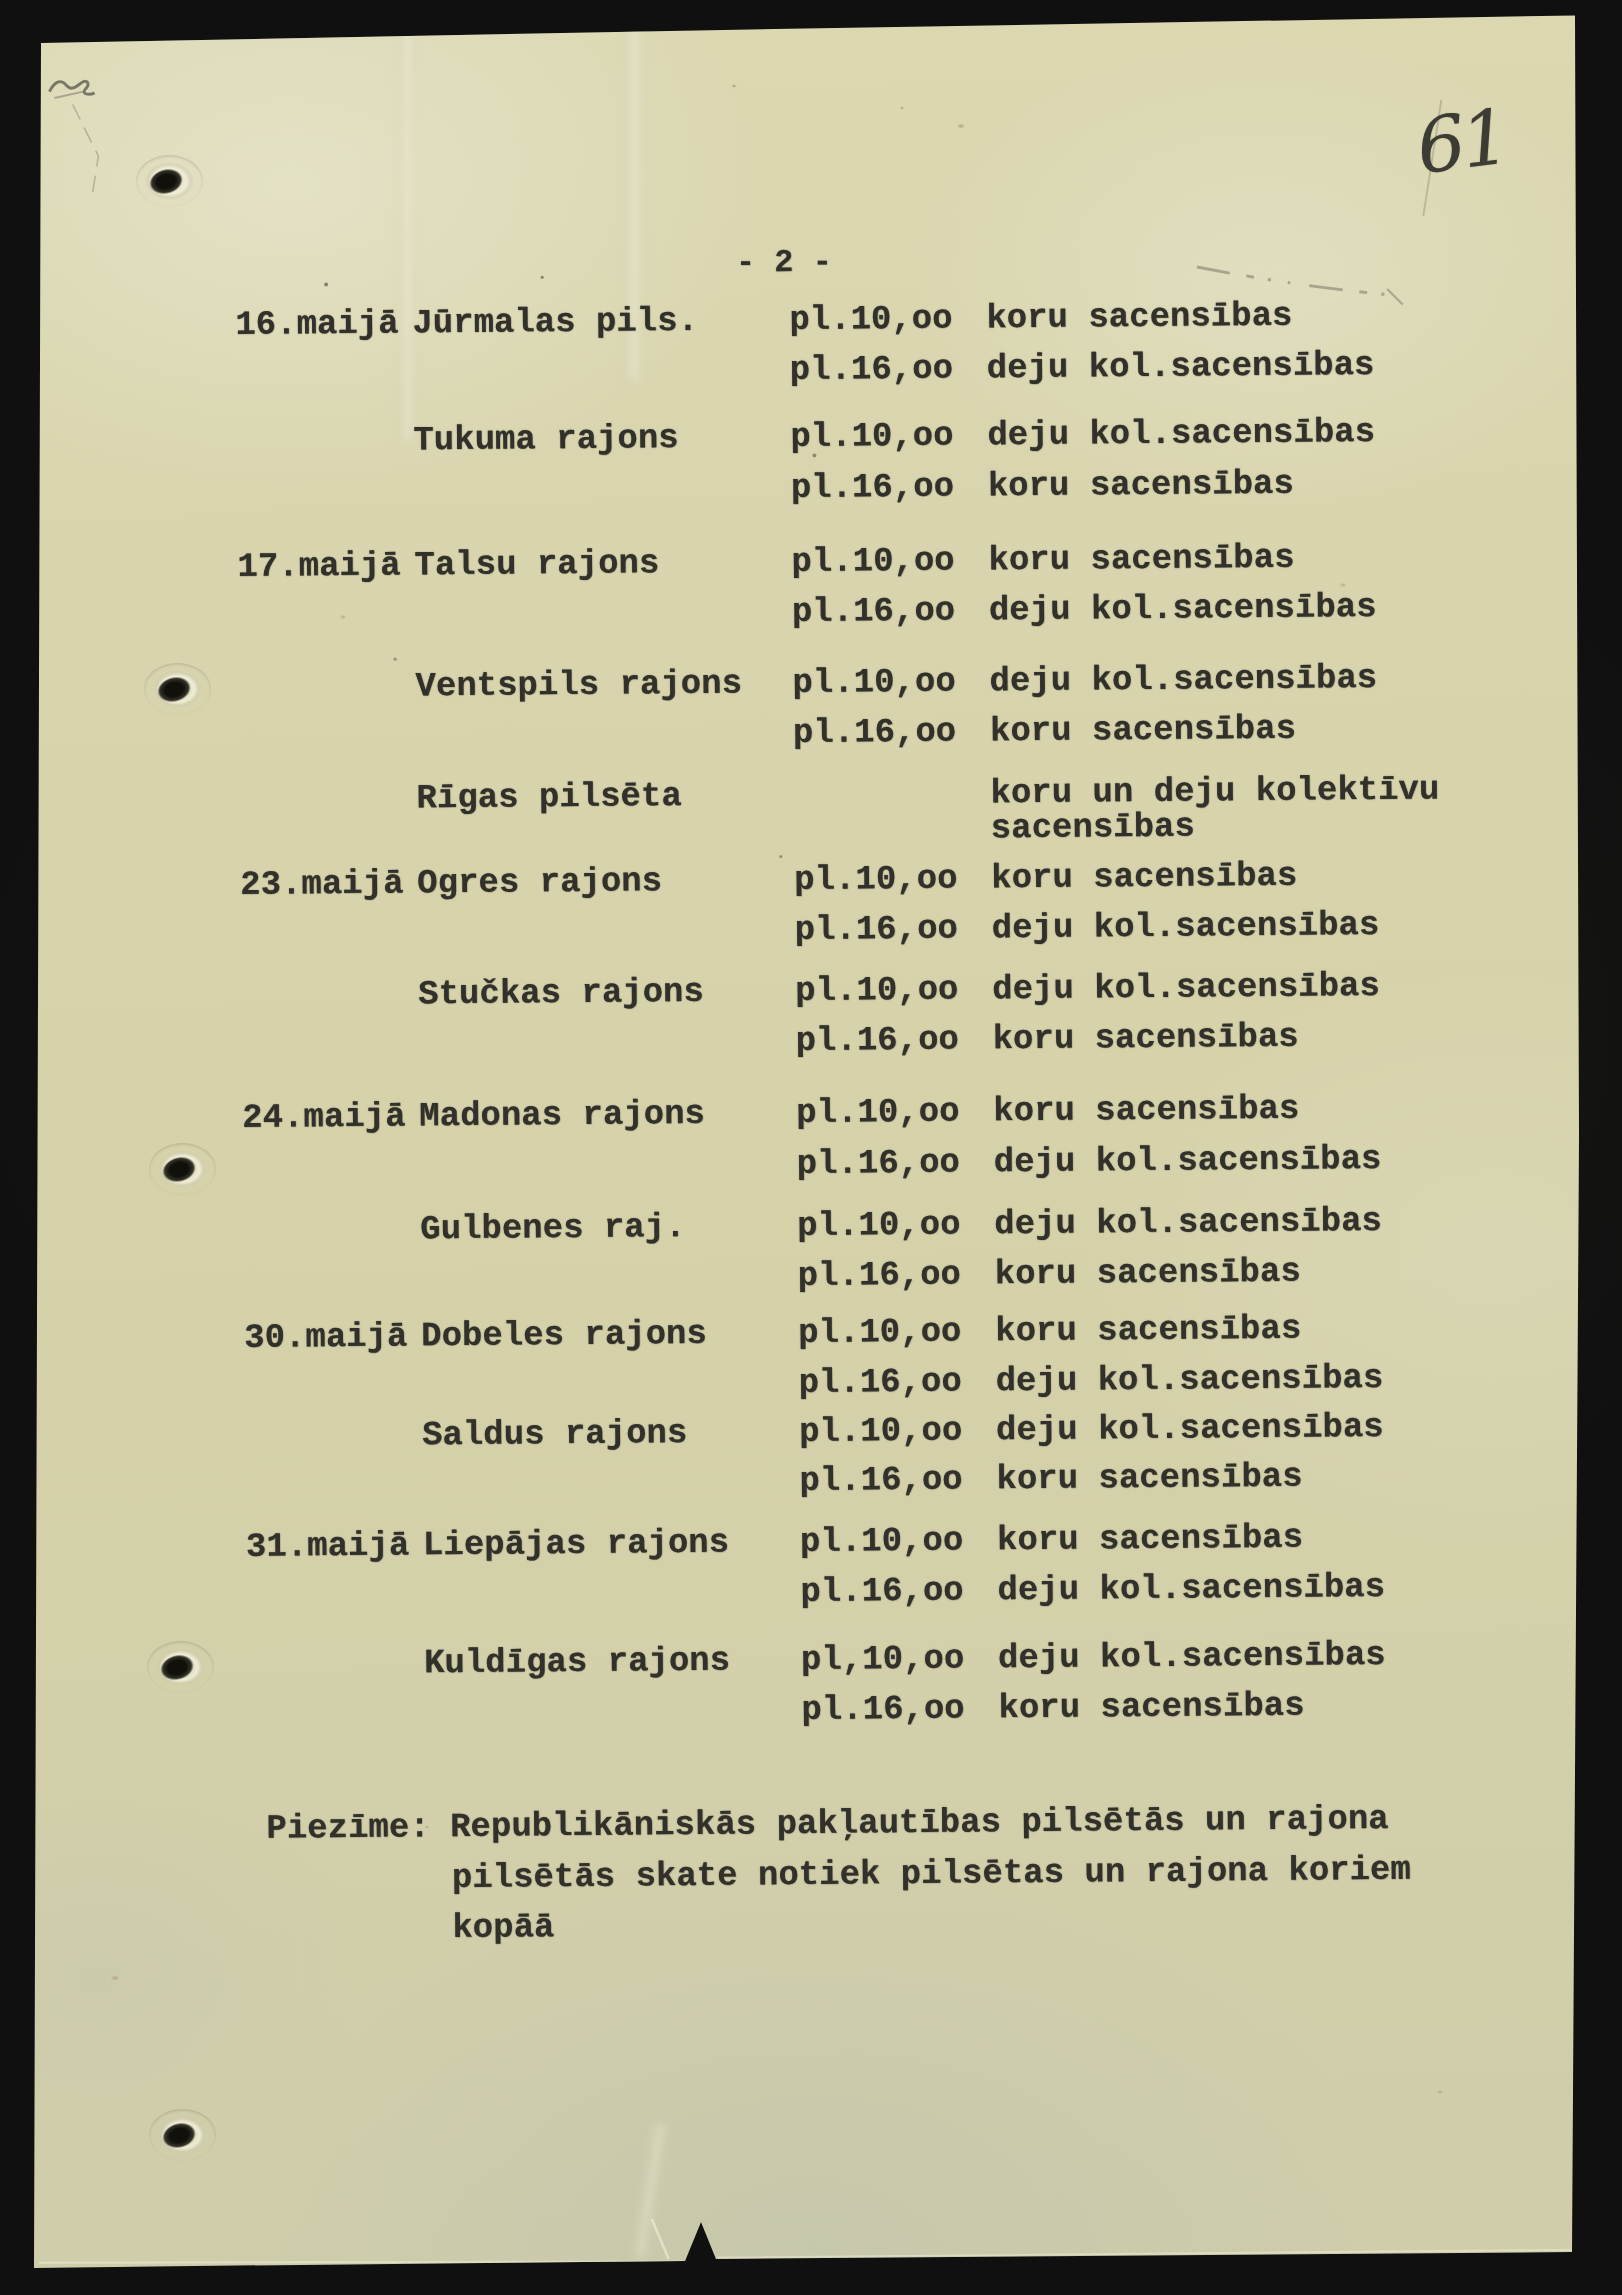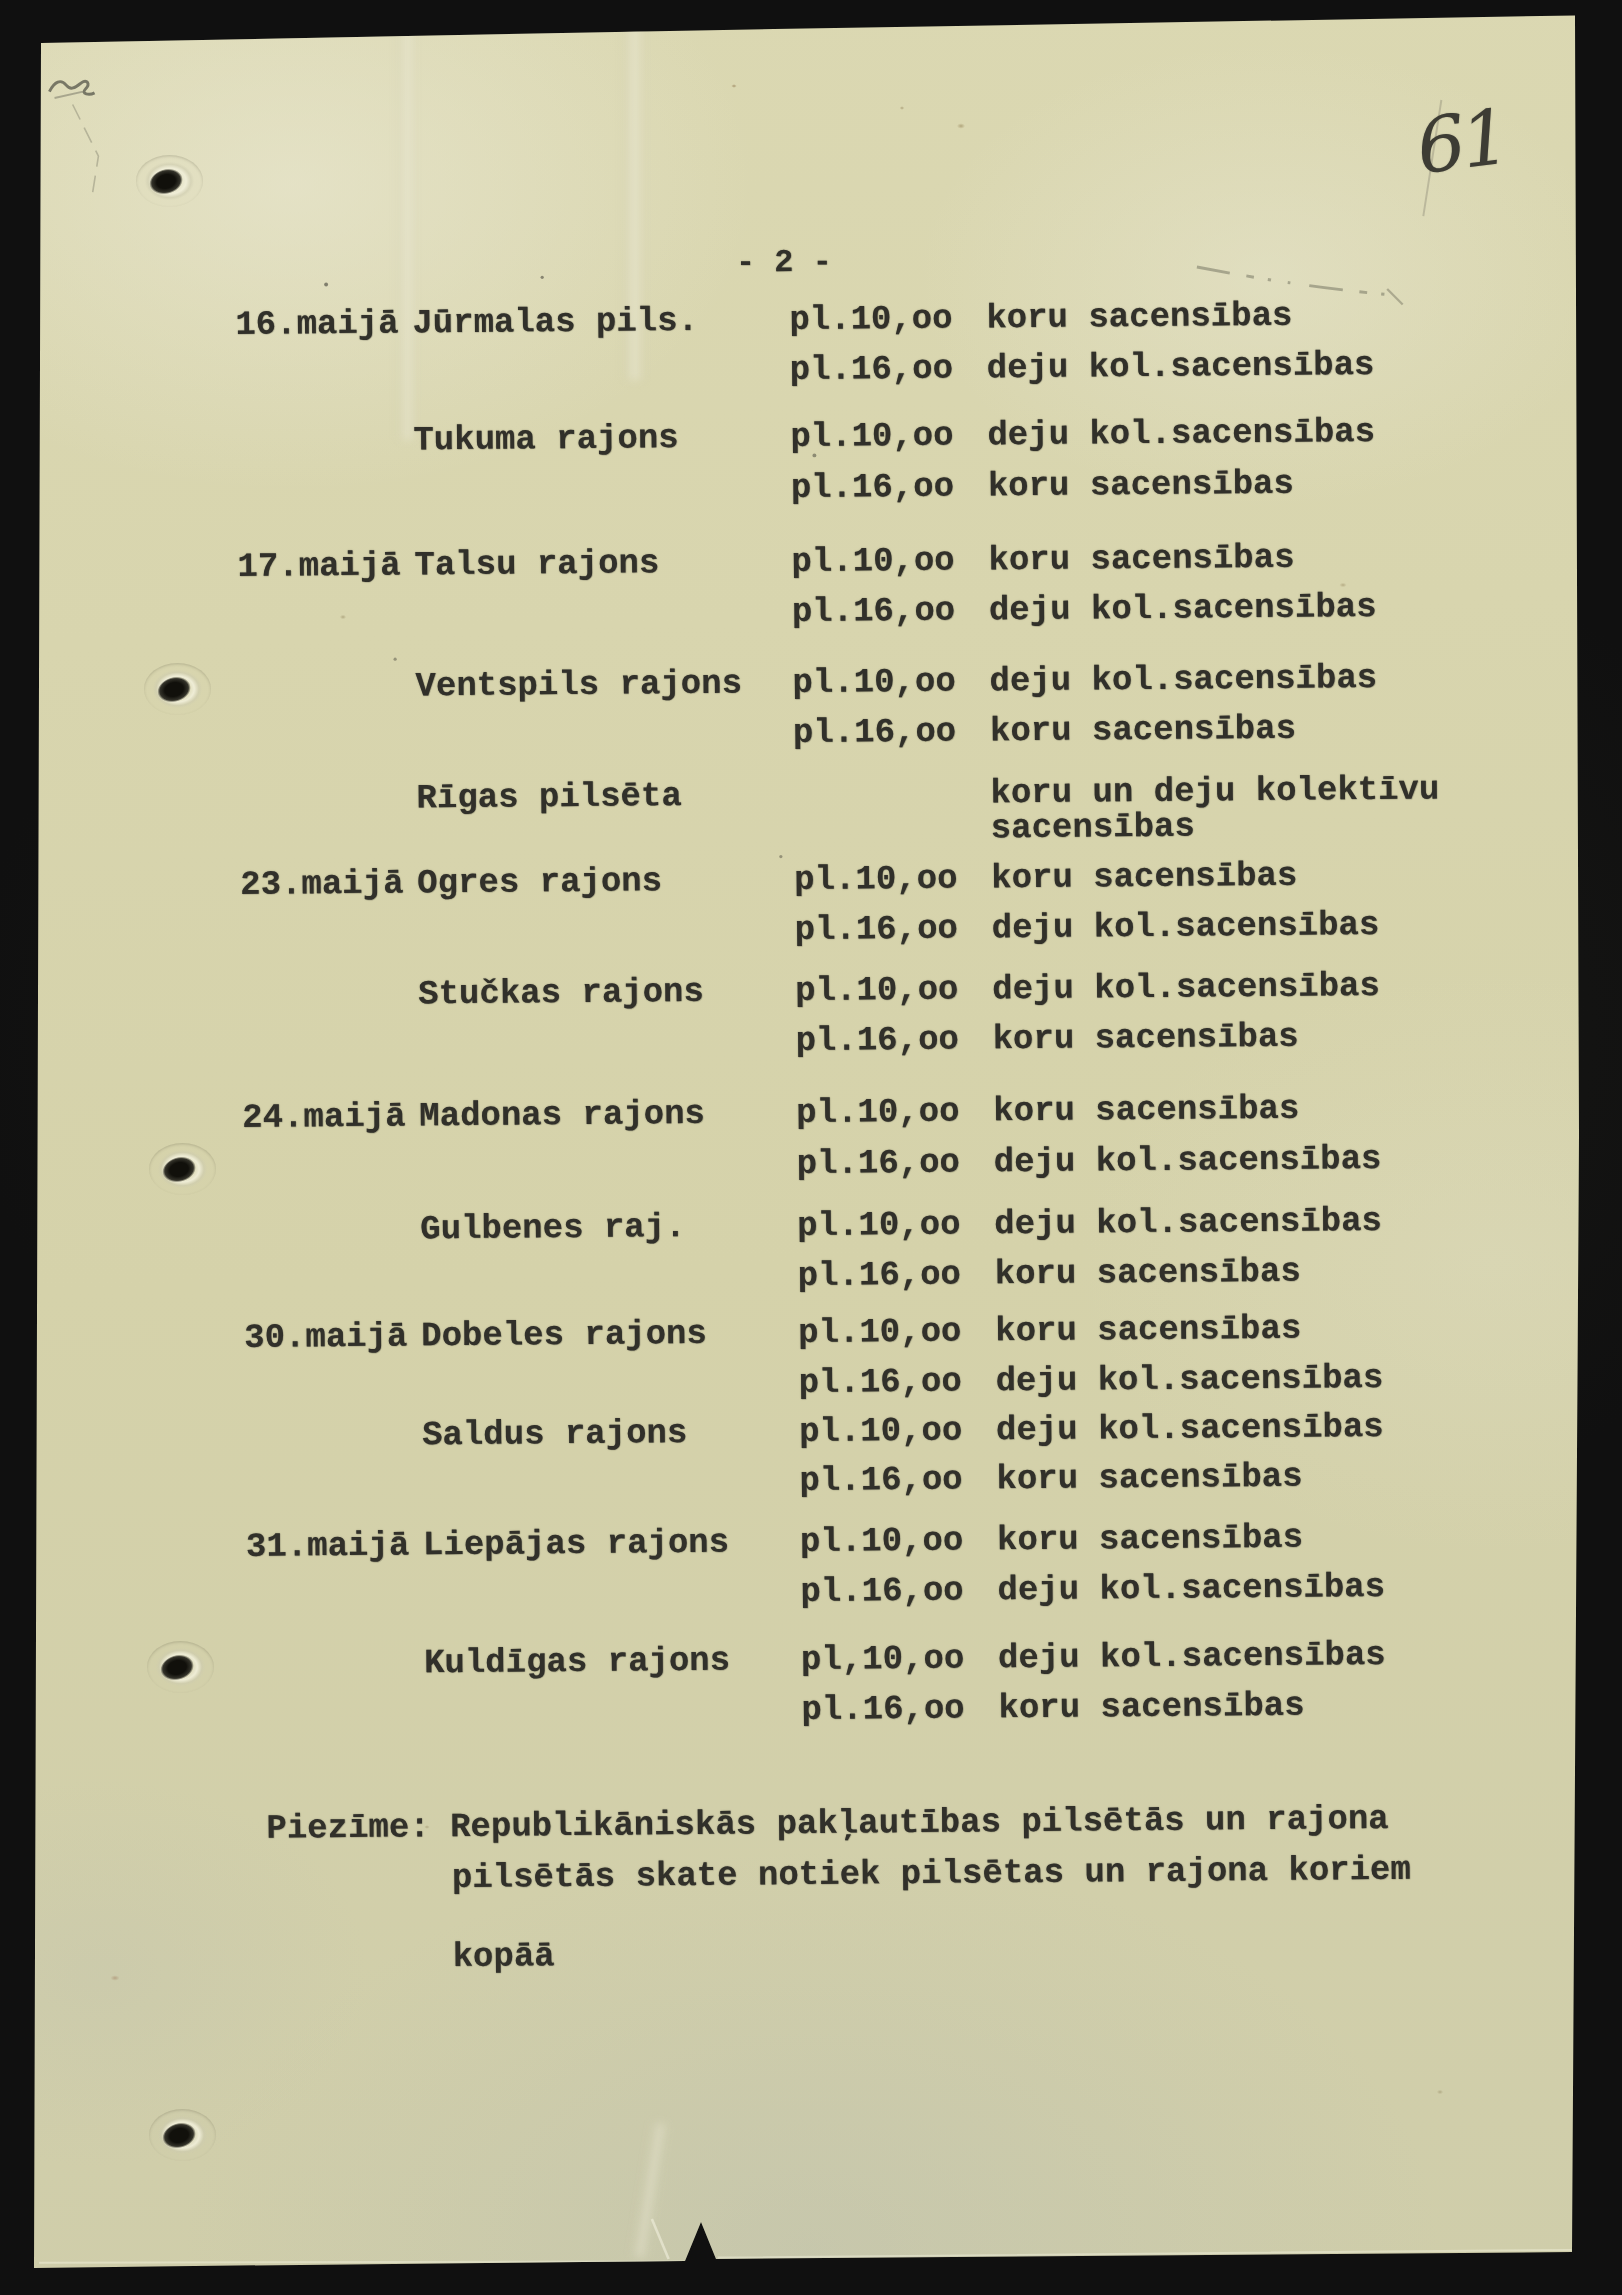--- a/index.html
+++ b/index.html
@@ -58,21 +58,21 @@
   .line { position:absolute; left:0; top:0; width:100%; height:36px; }
   .cell { position:absolute; top:0; }
   .c-date  { left:241px; }
   .c-place { left:418px; }
   .c-time  { left:795px; }
   .c-event { left:992px; }
   .page-number { position:absolute; left:742px; top:245px; font-size:32px; }
   .note-line { position:absolute; }
   .n1 { left:259px; top:1806px; }
   .n2 { left:444px; top:1857px; }
-  .n3 { left:444px; top:1907px;margin-top:29px; }
+  .n3 { left:444px; top:1907px; }
 
   .hand-number { position:absolute; left:1417px; top:103px;
     font:400 italic 76px/77px "DejaVu Serif", serif; color:#3d3c34;
     transform:rotate(-7deg); letter-spacing:-3.9px;
     text-shadow:0 0 1.3px rgba(61,60,52,.4); }
 
   svg.marks { position:absolute; inset:0; pointer-events:none; }
 </style>
 </head>
 <body>

